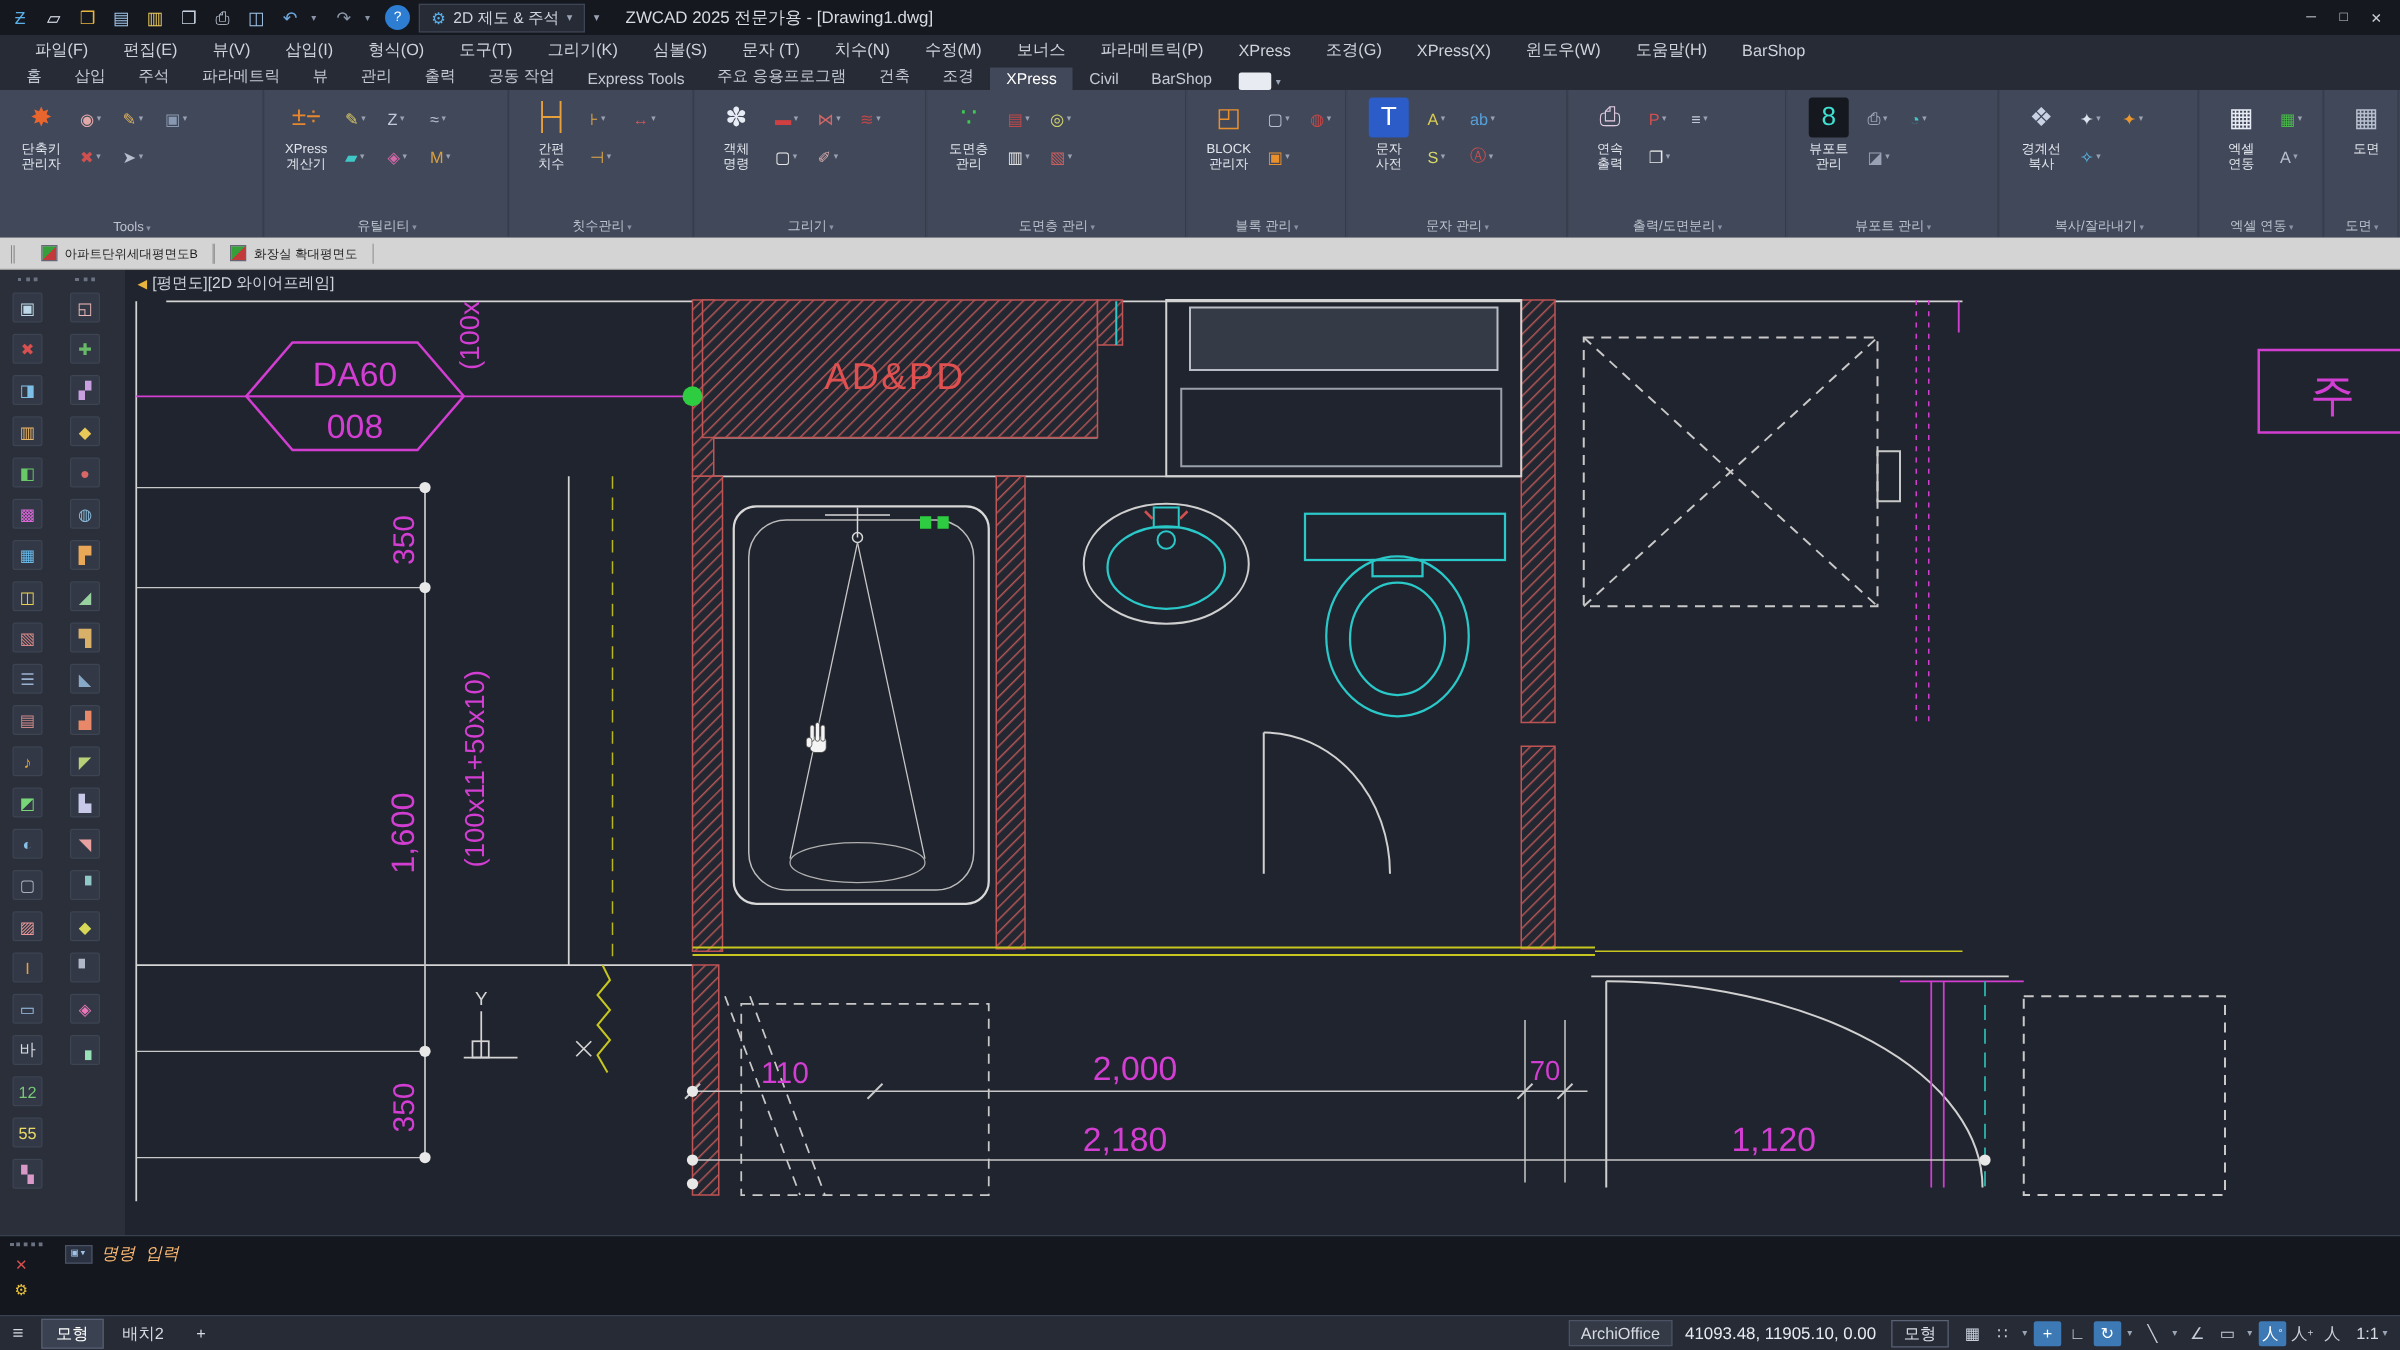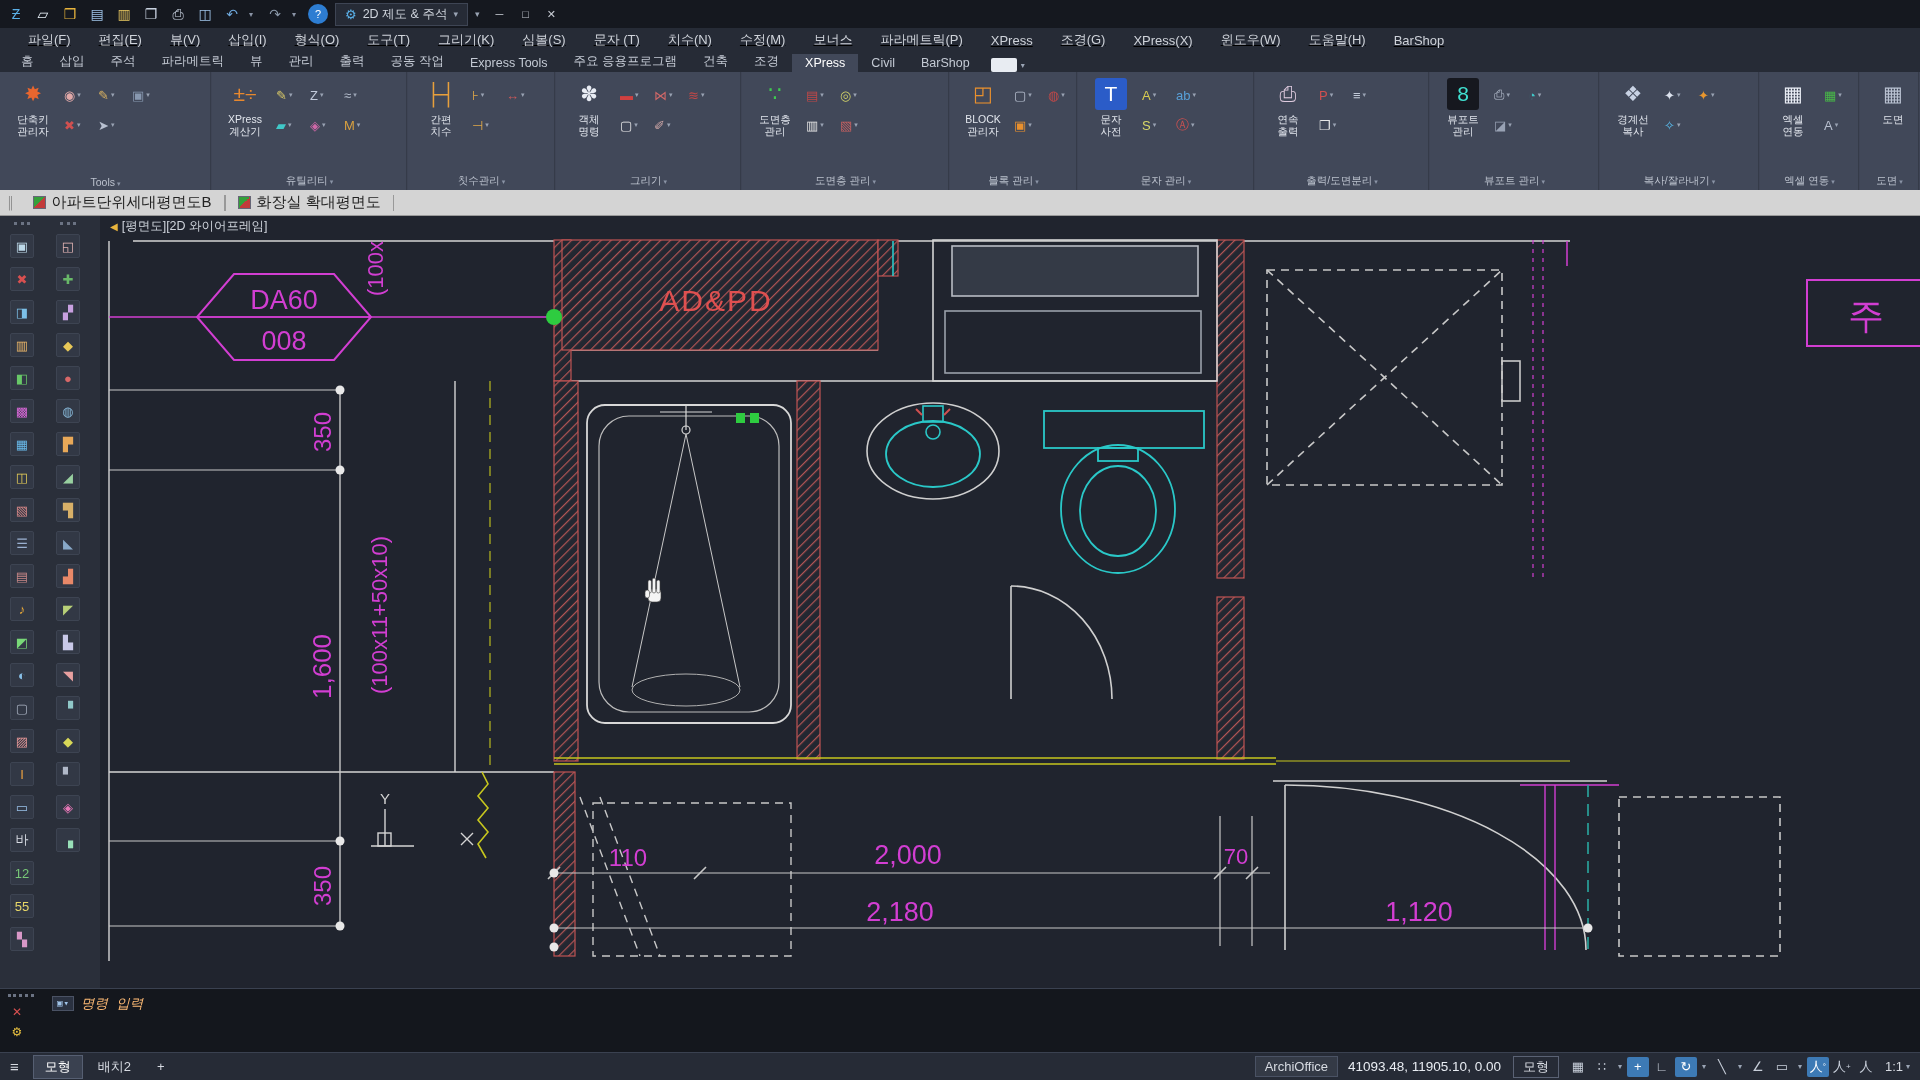--- a/index.html
+++ b/index.html
@@ -16,21 +16,21 @@
   #ws-selector { display:flex; align-items:center; gap:6px; background:#262b36;
                  border:1px solid #3e4554; padding:2px 9px; font-size:12.5px; }
   #ws-selector .gear { color:#5ab0e8; font-size:13px; }
   #ws-caret2 { font-size:9px; color:#9aa4b4; }
   #win-title { font-size:13.5px; color:#d8dce2; margin-left:14px; flex:1; }
   .winbtn { width:26px; height:18px; display:flex; align-items:center; justify-content:center;
             font-size:11px; color:#c8ccd4; }
 
   
   #menubar { left:0; top:28px; width:1920px; height:24px; background:#262b36;
-             display:flex; align-items:center; padding-left:14px;text-decoration:underline; }
+             display:flex; align-items:center; padding-left:14px; }
   .menu-item { color:#cfd3da; font-size:13px; padding:3px 14px; white-space:nowrap; }
 
   
   #ribbontabs { left:0; top:52px; width:1920px; height:20px; background:#262b36;
                 display:flex; align-items:flex-end; padding-left:8px; }
   .rtab { color:#c4cad4; font-size:12.5px; padding:2px 13px; white-space:nowrap; }
   .rtab.active { background:#414859; color:#ffffff; }
   #rtab-extra { display:flex; align-items:center; gap:4px; margin-left:8px; }
   #rtab-extra .box { width:26px; height:14px; background:#e8ecf2; border-radius:2px; }
   #rtab-extra .c { font-size:8px; color:#9aa4b4; }
@@ -50,21 +50,21 @@
   .small-btn .sc { font-size:7px; color:#99a2b2; }
   .panel-caption { position:absolute; bottom:2px; left:0; width:100%; text-align:center;
                    font-size:10.5px; color:#bcc2ce; white-space:nowrap; }
   .panel-caption::after { content:" ▾"; font-size:7px; color:#8a93a5; }
 
   
   #doctabs { left:0; top:190px; width:1920px; height:26px; background:#d4d4d4;
              display:flex; align-items:center; padding-left:6px; border-bottom:1px solid #9a9a9a; }
   .dt-grip { color:#8a8a8a; font-size:12px; margin-right:6px; }
   .doc-tab { display:flex; align-items:center; gap:6px; padding:0 12px; height:100%;
-             font-size:15px; color:#222; white-space:nowrap; }
+             font-size:10px; color:#222; white-space:nowrap; }
   .doc-tab.active { color:#1313cc; font-weight:bold; }
   .doc-icon { width:13px; height:13px; border:1px solid #667;
               background:linear-gradient(135deg,#35a03a 0 50%, #c23a3a 50% 100%); }
   .dt-sep { width:1px; height:16px; background:#999; }
 
   
   #workspace { left:0; top:216px; width:1920px; height:772px; }
   #lefttoolbar { position:absolute; left:0; top:0; width:100px; height:772px; background:#2a2f3a; }
   .tb-col { position:absolute; top:4px; width:26px; }
   .tb-grip { height:6px; border-top:3px dotted #6b7383; margin:2px 5px 6px 5px; }
@@ -130,20 +130,21 @@
       <span class="qat-icon" style="color: rgb(138, 151, 168);">↷</span>
       <span class="qat-caret" style="color: rgb(138, 147, 165);">▾</span>
       <span class="qat-icon" style="color: rgb(255, 255, 255); background: rgb(45, 125, 210); border-radius: 50%; font-size: 11px;">?</span>
     </span>
   <span id="ws-selector">
     <span class="gear">⚙</span>
     <span>2D 제도 &amp; 주석</span>
     <span style="font-size:9px;color:#9aa4b4">▾</span>
   </span>
   <span id="ws-caret2">▾</span>
+  <span id="win-title">ZWCAD 2025 전문가용 - [Drawing1.dwg]</span>
   <span id="winbtns" style="display:flex;">
       <span class="winbtn">─</span>
       <span class="winbtn">□</span>
       <span class="winbtn">✕</span>
     </span>
 </div>
 
 <div id="menubar" class="abs">
     <span class="menu-item">파일(F)</span>
     <span class="menu-item">편집(E)</span>

